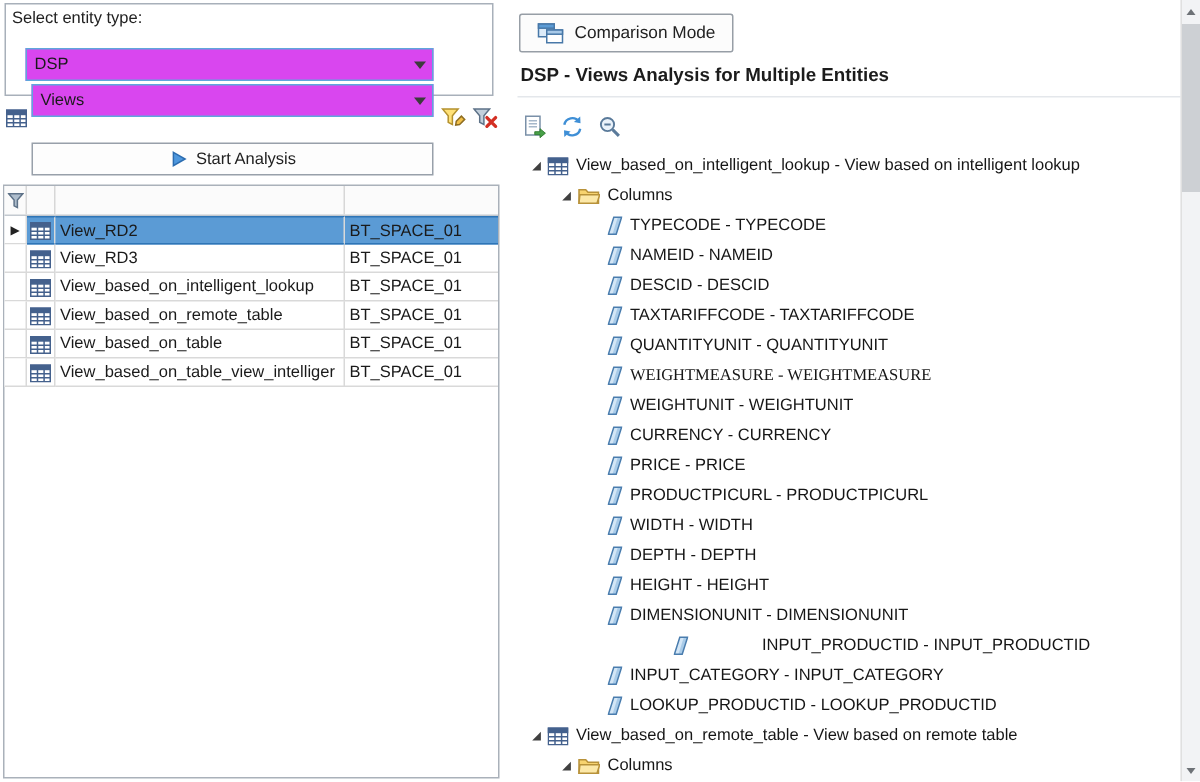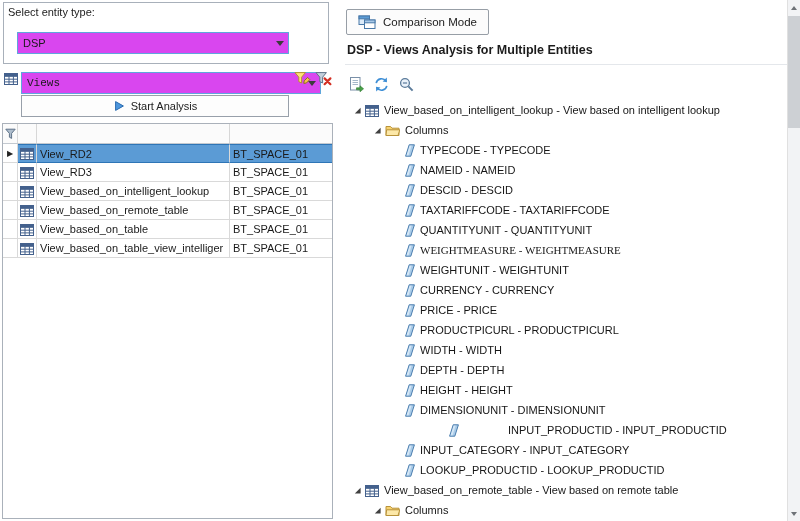--- a/index.html
+++ b/index.html
@@ -9,21 +9,21 @@
   
   .left-panel{position:absolute;left:0;top:0;width:337px;height:521px;}
   .groupbox{position:absolute;left:3px;top:2px;width:326px;height:62px;border:1px solid #a8b0ba;box-sizing:border-box;}
   .groupbox-label{position:absolute;left:4px;top:3px;color:#222;}
   .combo{position:absolute;height:22px;background:#d946ef;border:1px solid var(--combo-border,#5fa6dc);
     display:flex;align-items:center;box-sizing:border-box;cursor:default;}
   .combo-value{flex:1;padding-left:5px;overflow:hidden;white-space:nowrap;}
   .combo-btn{width:17px;height:100%;display:flex;align-items:center;justify-content:center;}
   .combo-arrow{width:0;height:0;border-left:4px solid transparent;border-right:4px solid transparent;border-top:5px solid #3c3c3c;}
   #combo-entity-type{left:17px;top:32px;width:272px;}
-  #combo-entity{left:21px;top:72px;width:300px;font-family:Liberation Mono, monospace;}
+  #combo-entity{left:21px;top:56px;width:268px;}
   .views-icon-slot{position:absolute;left:4px;top:72px;line-height:0;}
   .filter-btn{position:absolute;width:20px;height:20px;top:69px;display:flex;align-items:center;justify-content:center;line-height:0;}
   #edit-filter-btn{left:292px;}
   #clear-filter-btn{left:313px;}
   .start-btn{position:absolute;left:21px;top:95px;width:268px;height:22px;background:#fdfdfd;border:1px solid #98a0aa;
     display:flex;align-items:center;justify-content:center;gap:6px;font-family:inherit;font-size:11px;color:#222;box-sizing:border-box;padding:0;}
   .play-slot{line-height:0;}
 
   .grid{position:absolute;left:2px;top:123px;width:331px;height:396px;border:1px solid #aab1ba;box-sizing:border-box;background:#fff;}
   .grid-header{position:relative;height:19px;border-bottom:1px solid #c3c9d0;display:flex;background:#fbfbfb;}

